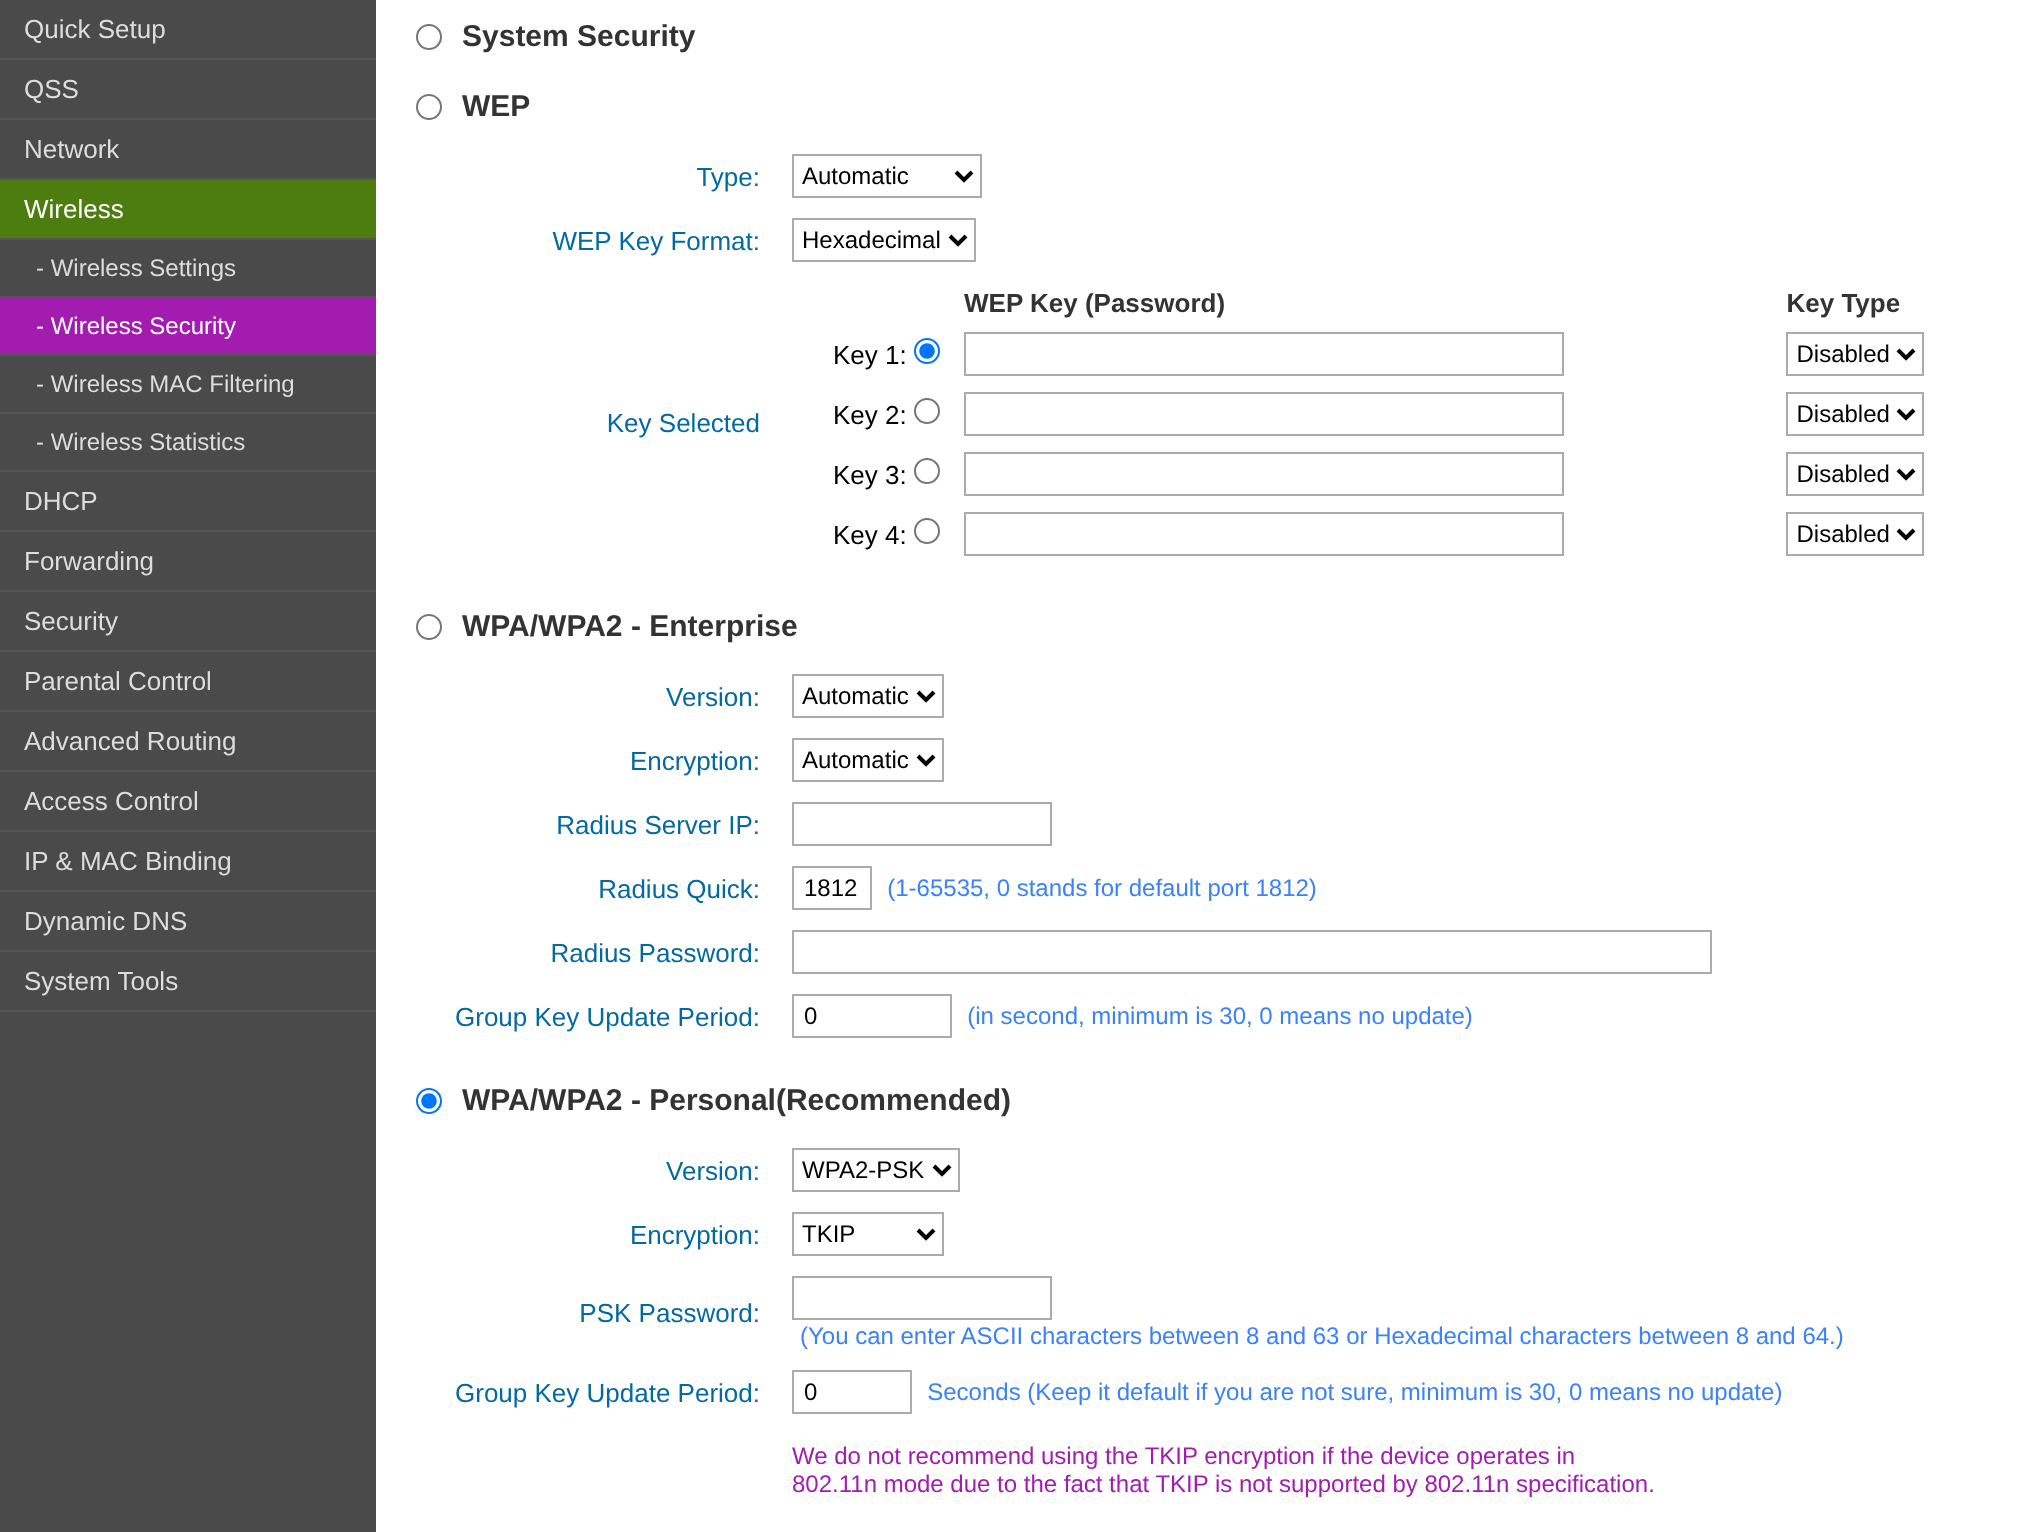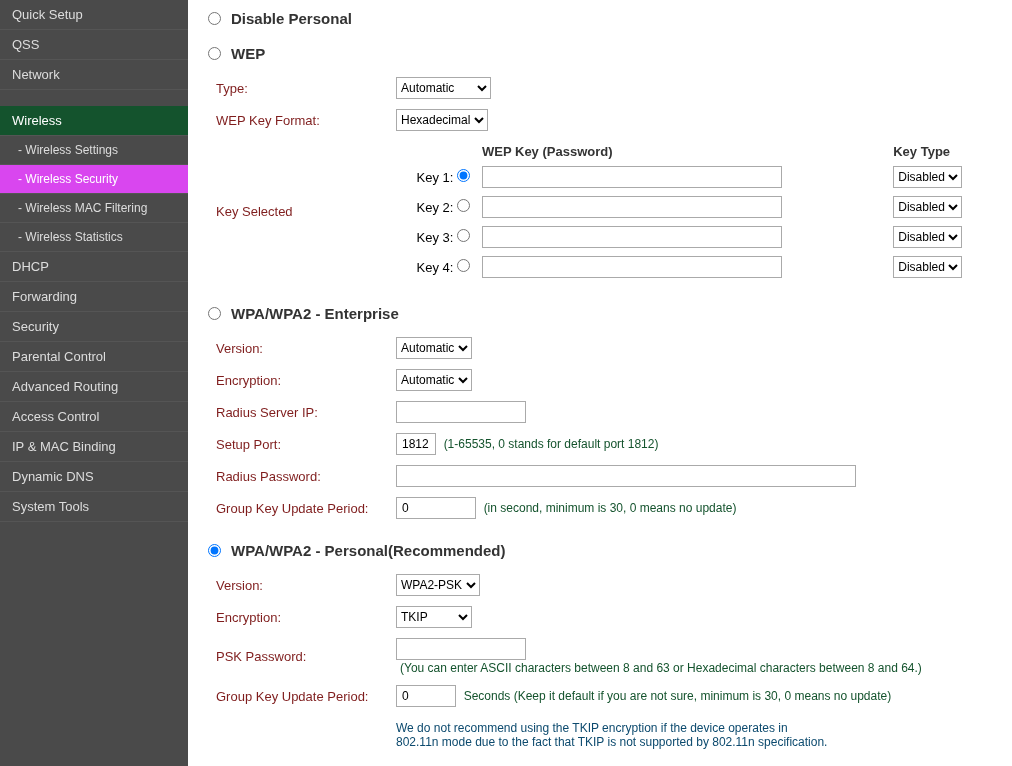--- a/index.html
+++ b/index.html
@@ -12,23 +12,23 @@
       background: #4a4a4a;
       flex-shrink: 0;
     }
     .sidebar-item {
       padding: 7px 12px;
       color: #ddd;
       cursor: pointer;
       border-bottom: 1px solid #555;
       font-size: 13px;
     }
-    .sidebar-item.active { background: #14532d; color: #fff; margin-top: 16px; }
+    .sidebar-item.active { background: #4d7c0f; color: #fff; }
     .sidebar-item.sub { padding-left: 18px; font-size: 12px; }
-    .sidebar-item.sub-active { background: #d946ef; color: #fff; }
+    .sidebar-item.sub-active { background: #a21caf; color: #fff; }
 
     
     #main {
       flex: 1;
       padding: 10px 20px 20px 20px;
       background: #fff;
       overflow-y: auto;
       position: relative;
     }
 
@@ -37,43 +37,43 @@
     .section-header {
       display: flex;
       align-items: center;
       gap: 10px;
       margin-bottom: 10px;
     }
     .section-title { font-size: 15px; font-weight: bold; color: #333; }
 
     .form-table { width: 100%; border-collapse: collapse; }
     .form-table td { padding: 5px 8px; vertical-align: middle; font-size: 13px; }
-    .label-cell { text-align: left; width: 180px; color: #7f1d1d; font-weight: normal; }
+    .label-cell { text-align: right; width: 180px; color: #0369a1; font-weight: normal; }
     .value-cell { text-align: left; }
 
     input[type="text"], input[type="password"] {
       height: 22px;
       border: 1px solid #aaa;
       padding: 2px 5px;
       font-size: 12px;
     }
     select {
       height: 22px;
       border: 1px solid #aaa;
       font-size: 12px;
       background: #fff;
     }
 
     .wep-keys-table { width: 100%; border-collapse: collapse; margin-left: 10px; }
     .wep-keys-table th { text-align: left; padding: 3px 6px; font-size: 13px; color: #333; font-weight: bold; }
     .wep-keys-table td { padding: 4px 6px; vertical-align: middle; font-size: 13px; }
     .wep-key-label { text-align: right; width: 70px; }
 
-    .note-text { font-size: 12px; color: #14532d; margin-left: 4px; }
-    .warning-text { font-size: 12px; color: #0c4a6e; margin-top: 4px; }
+    .note-text { font-size: 12px; color: #3b82f6; margin-left: 4px; }
+    .warning-text { font-size: 12px; color: #a21caf; margin-top: 4px; }
 
     
     input[type="radio"] { cursor: pointer; }
   </style>
 </head>
 <body>
 
 <div id="sidebar">
   <div class="sidebar-item">Quick Setup</div>
   <div class="sidebar-item">QSS</div>
@@ -92,21 +92,21 @@
   <div class="sidebar-item">IP &amp; MAC Binding</div>
   <div class="sidebar-item">Dynamic DNS</div>
   <div class="sidebar-item">System Tools</div>
 </div>
 
 <div id="main">
 
   <div class="section">
     <div class="section-header">
       <input type="radio" name="security_mode" style="">
-      <span class="section-title">Disable Personal</span>
+      <span class="section-title">System Security</span>
     </div>
   </div>
 
   <div class="section">
     <div class="section-header">
       <input type="radio" name="security_mode" style="">
       <span class="section-title">WEP</span>
     </div>
 
     <table class="form-table">
@@ -208,21 +208,21 @@
           </select>
         </td>
       </tr>
       <tr>
         <td class="label-cell">Radius Server IP:</td>
         <td class="value-cell">
           <input type="text" style="width: 130px;">
         </td>
       </tr>
       <tr>
-        <td class="label-cell">Setup Port:</td>
+        <td class="label-cell">Radius Quick:</td>
         <td class="value-cell">
           <input type="text" style="width: 40px;" value="1812">
           <span class="note-text">(1-65535, 0 stands for default port 1812)</span>
         </td>
       </tr>
       <tr>
         <td class="label-cell">Radius Password:</td>
         <td class="value-cell">
           <input type="text" style="width: 460px;">
         </td>

